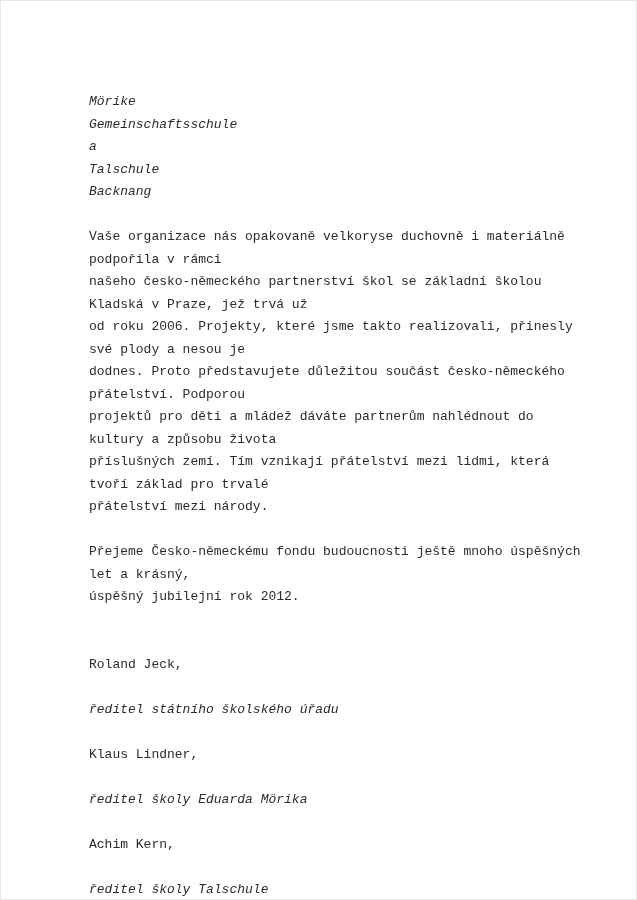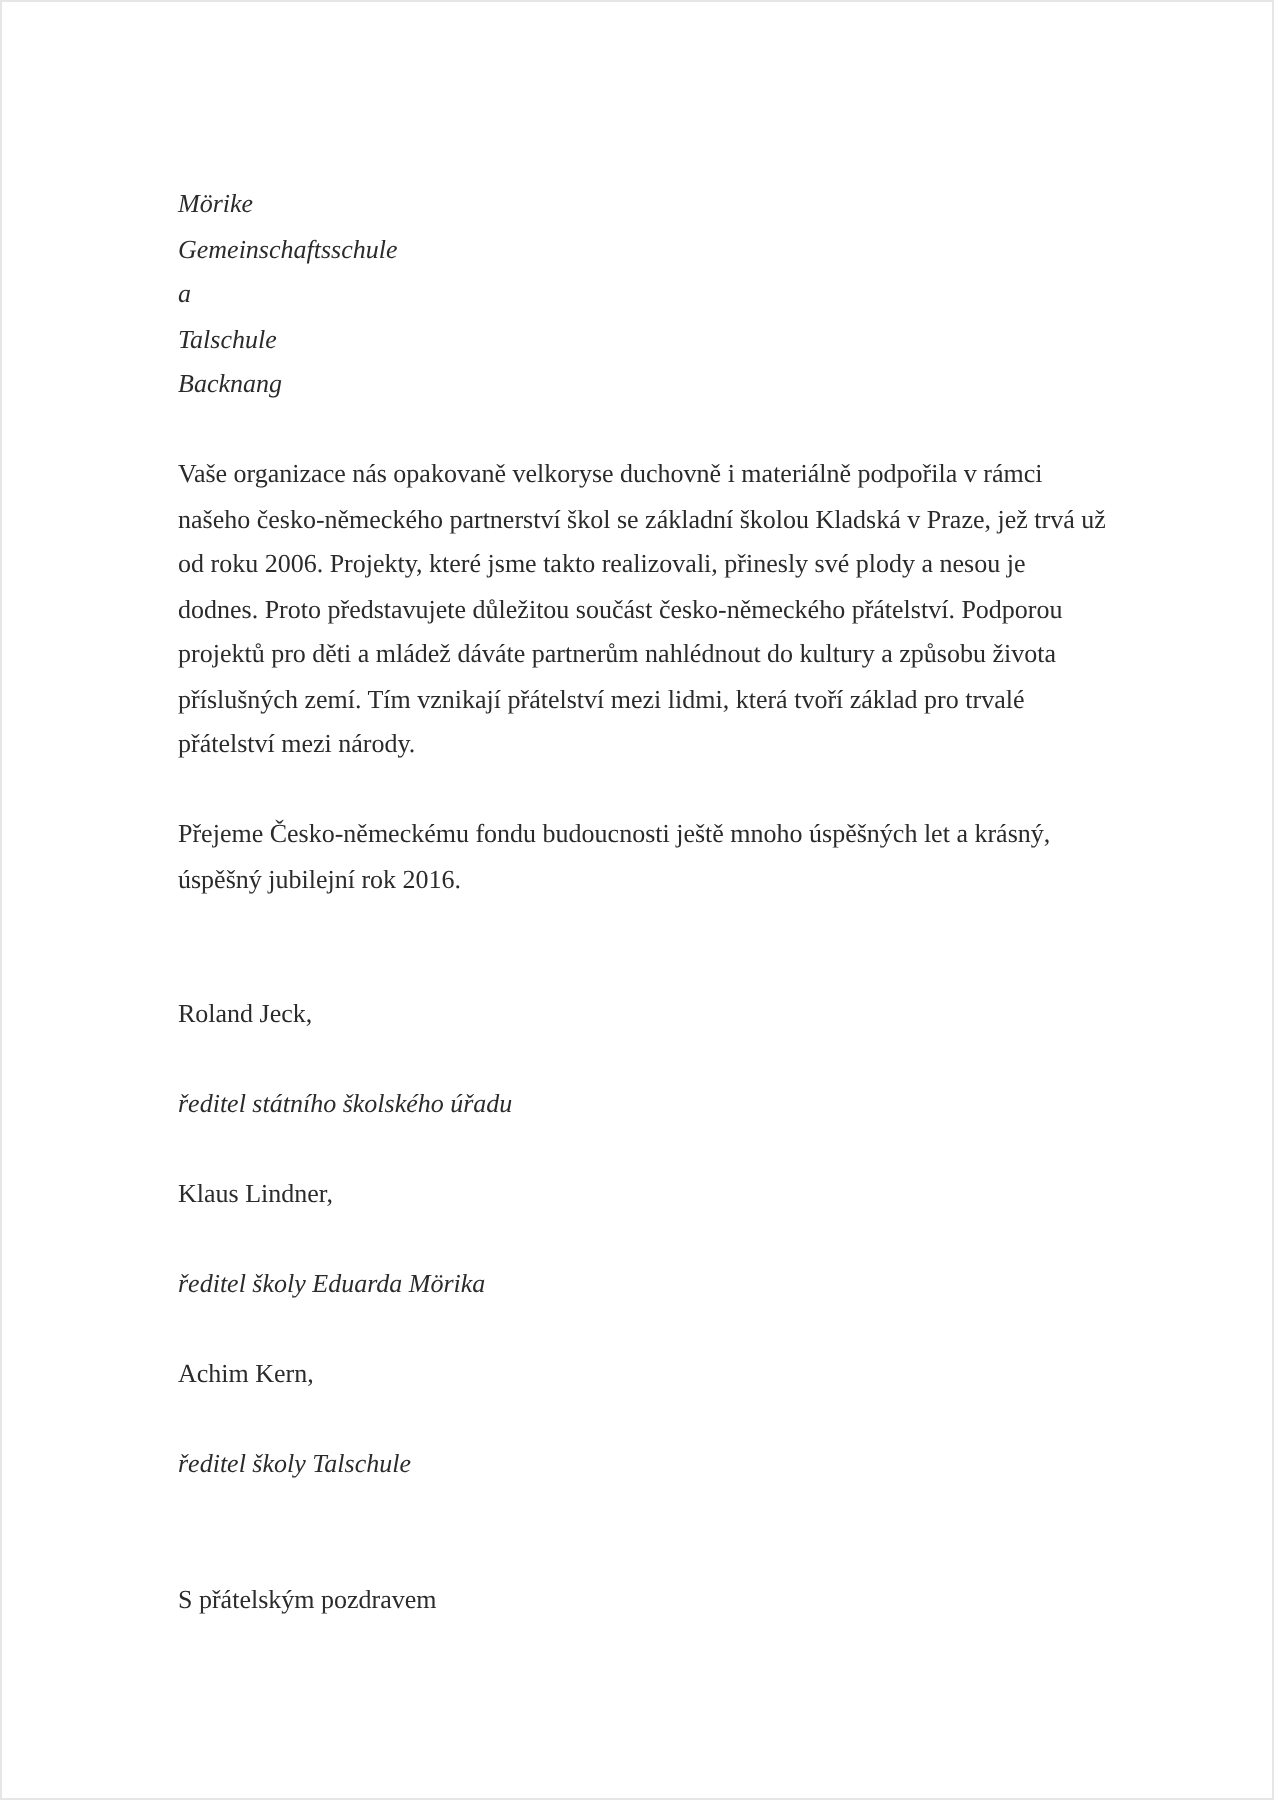--- a/index.html
+++ b/index.html
@@ -8,21 +8,21 @@
     background: #ffffff;
   }
   .page {
     position: relative;
     box-sizing: border-box;
     width: 637px;
     height: 900px;
     background: #ffffff;
     border: 1px solid #e6e6e6;
     padding: 90px 48px 0 88px;
-    font-family: Liberation Serif, serif;
+    font-family: Liberation Mono, monospace;
     font-size: 13px;
     line-height: 22.5px;
     color: #2b2b2b;
     overflow: hidden;
   }
   .block {
     white-space: pre-line;
     margin: 0 0 22.5px 0;
   }
   .italic {
@@ -46,21 +46,21 @@
 
   <div class="block">Vaše organizace nás opakovaně velkoryse duchovně i materiálně podpořila v rámci
 našeho česko-německého partnerství škol se základní školou Kladská v Praze, jež trvá už
 od roku 2006. Projekty, které jsme takto realizovali, přinesly své plody a nesou je
 dodnes. Proto představujete důležitou součást česko-německého přátelství. Podporou
 projektů pro děti a mládež dáváte partnerům nahlédnout do kultury a způsobu života
 příslušných zemí. Tím vznikají přátelství mezi lidmi, která tvoří základ pro trvalé
 přátelství mezi národy.</div>
 
   <div class="block">Přejeme Česko-německému fondu budoucnosti ještě mnoho úspěšných let a krásný,
-úspěšný jubilejní rok 2016.</div>
+úspěšný jubilejní rok 2012.</div>
 
   <div class="block">
     <div class="sig-line">Roland Jeck,</div>
     <div class="sig-line italic">ředitel státního školského úřadu</div>
     <div class="sig-line">Klaus Lindner,</div>
     <div class="sig-line italic">ředitel školy Eduarda Mörika</div>
     <div class="sig-line">Achim Kern,</div>
     <div class="sig-line italic">ředitel školy Talschule</div>
   </div>
 

